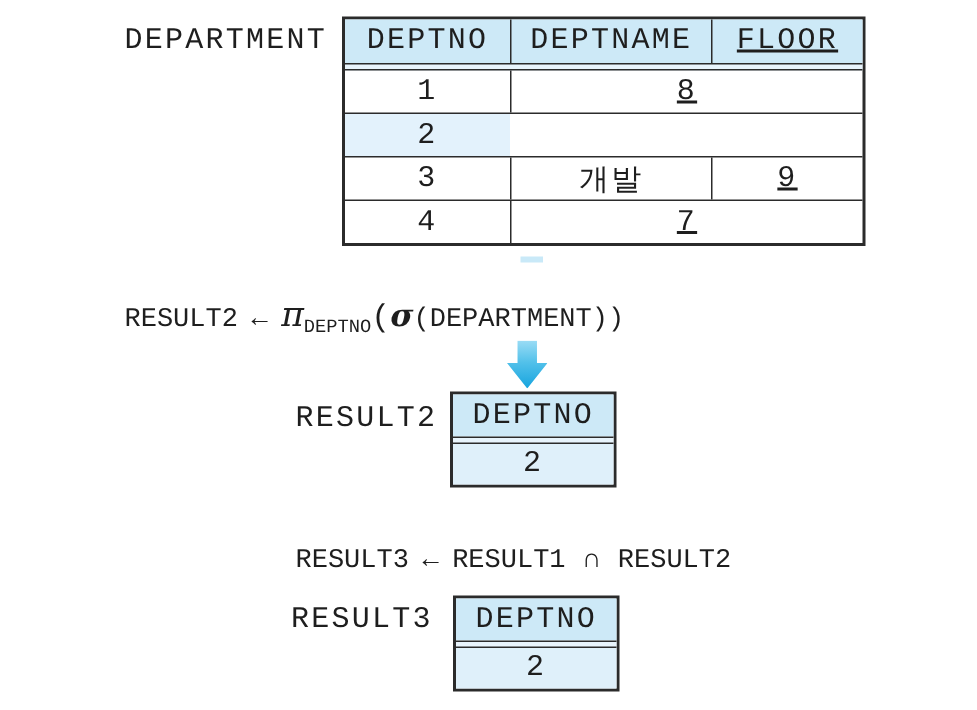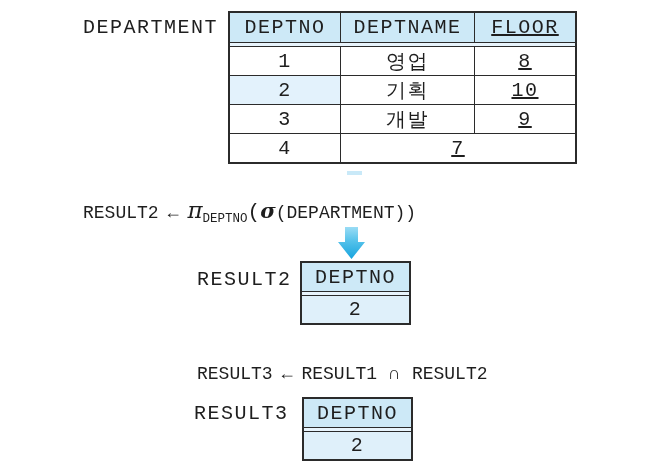--- a/index.html
+++ b/index.html
@@ -110,27 +110,24 @@
 
   <div class="abs rtable main-table">
     <div class="hrow">
       <div class="cell c0">DEPTNO</div>
       <div class="cell c1">DEPTNAME</div>
       <div class="cell c2">FLOOR</div>
     </div>
     <div class="drule"></div>
     <div class="drow">
       <div class="cell c0">1</div>
-      <div class="cell c1">영업</div>
       <div class="cell c2">8</div>
     </div>
     <div class="drow">
       <div class="cell c0 hl">2</div>
-      <div class="cell c1">기획</div>
-      <div class="cell c2">10</div>
     </div>
     <div class="drow">
       <div class="cell c0">3</div>
       <div class="cell c1">개발</div>
       <div class="cell c2">9</div>
     </div>
     <div class="drow">
       <div class="cell c0">4</div>
       <div class="cell c2">7</div>
     </div>

